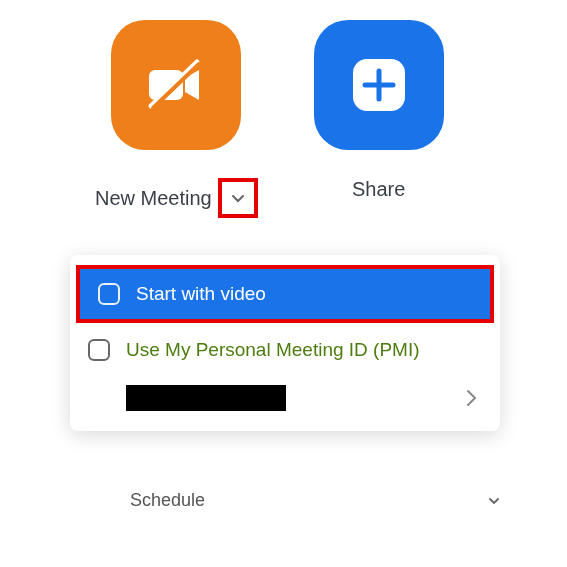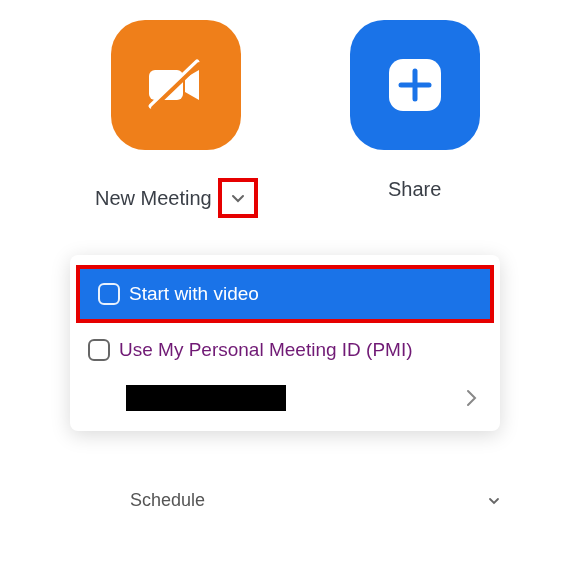--- a/index.html
+++ b/index.html
@@ -6,21 +6,21 @@
     body {
       width: 567px;
       height: 567px;
       font-family: -apple-system, BlinkMacSystemFont, "Segoe UI", Arial, sans-serif;
       background: #fff;
       position: relative;
       overflow: hidden;
     }
     .tiles {
       display: flex;
-      gap: 92px;
+      gap: 56px;
       padding: 20px 0 0 95px;
     }
     .tile-col {
       display: flex;
       flex-direction: column;
       align-items: center;
     }
     .tile {
       width: 130px;
       height: 130px;
@@ -59,29 +59,29 @@
       background: #fff;
       border-radius: 8px;
       box-shadow: 0 4px 20px rgba(0,0,0,0.15);
       padding-top: 8px;
       padding-bottom: 12px;
     }
     .menu-item {
       display: flex;
       align-items: center;
       padding: 14px 18px;
-      gap: 9px;
+      gap: 16px;
       cursor: pointer;
     }
     .menu-item.selected {
       background: #1a73e8;
       color: #fff;
     }
     .menu-item.unselected {
-      color: #701a75;
+      color: #4d7c0f;
     }
     .highlight-border {
       border: 4px solid #e60000;
       margin: 2px 6px;
     }
     .checkbox {
       width: 22px;
       height: 22px;
       border-radius: 6px;
       flex-shrink: 0;

